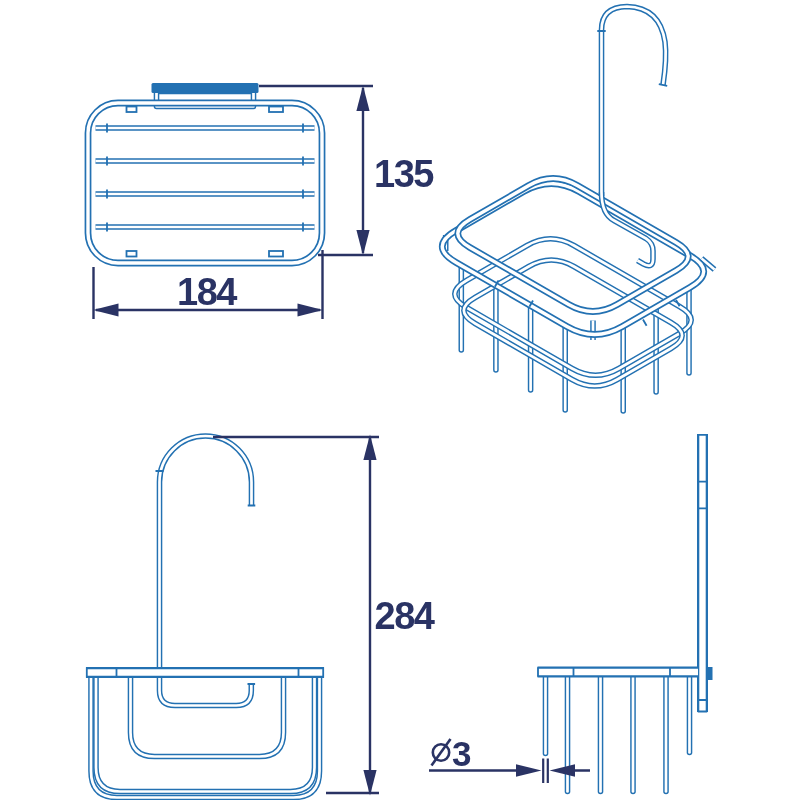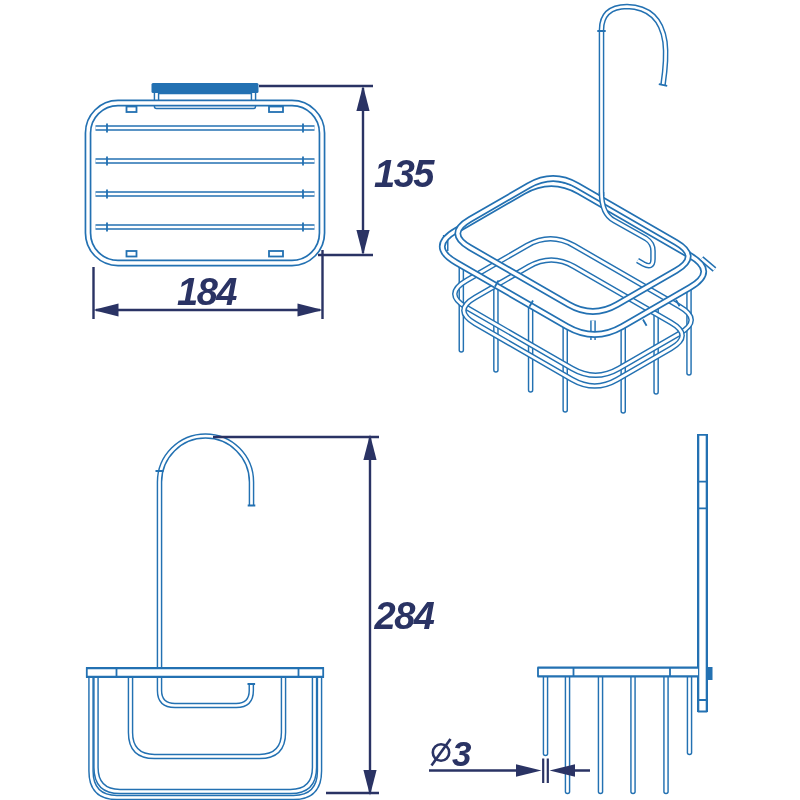--- a/index.html
+++ b/index.html
@@ -1,17 +1,17 @@
 <!DOCTYPE html>
 <html><head>
 <meta charset="utf-8">
 <style>
   html,body{margin:0;padding:0;background:#ffffff;}
   .canvas{width:800px;height:800px;background:#ffffff;position:relative;overflow:hidden;
-          font-family:"Liberation Sans",sans-serif;font-style:italic;}
+          font-family:"Liberation Sans",sans-serif;}
   svg{display:block;}
   
   .b  {stroke:#2371b2;fill:none;stroke-width:6.8;stroke-linejoin:round;}
   .c  {stroke:#ffffff;fill:none;stroke-width:3.4;stroke-linejoin:round;}
   .b2 {stroke:#2371b2;fill:none;stroke-width:5.6;stroke-linejoin:round;}
   .c2 {stroke:#ffffff;fill:none;stroke-width:2.7;stroke-linejoin:round;}
   .bw {stroke:#2371b2;fill:none;stroke-width:11;}
   .cw {stroke:#ffffff;fill:none;stroke-width:6.4;}
   .rc {stroke-linecap:round;}
   .ln {stroke:#2371b2;fill:none;stroke-width:1.8;}

